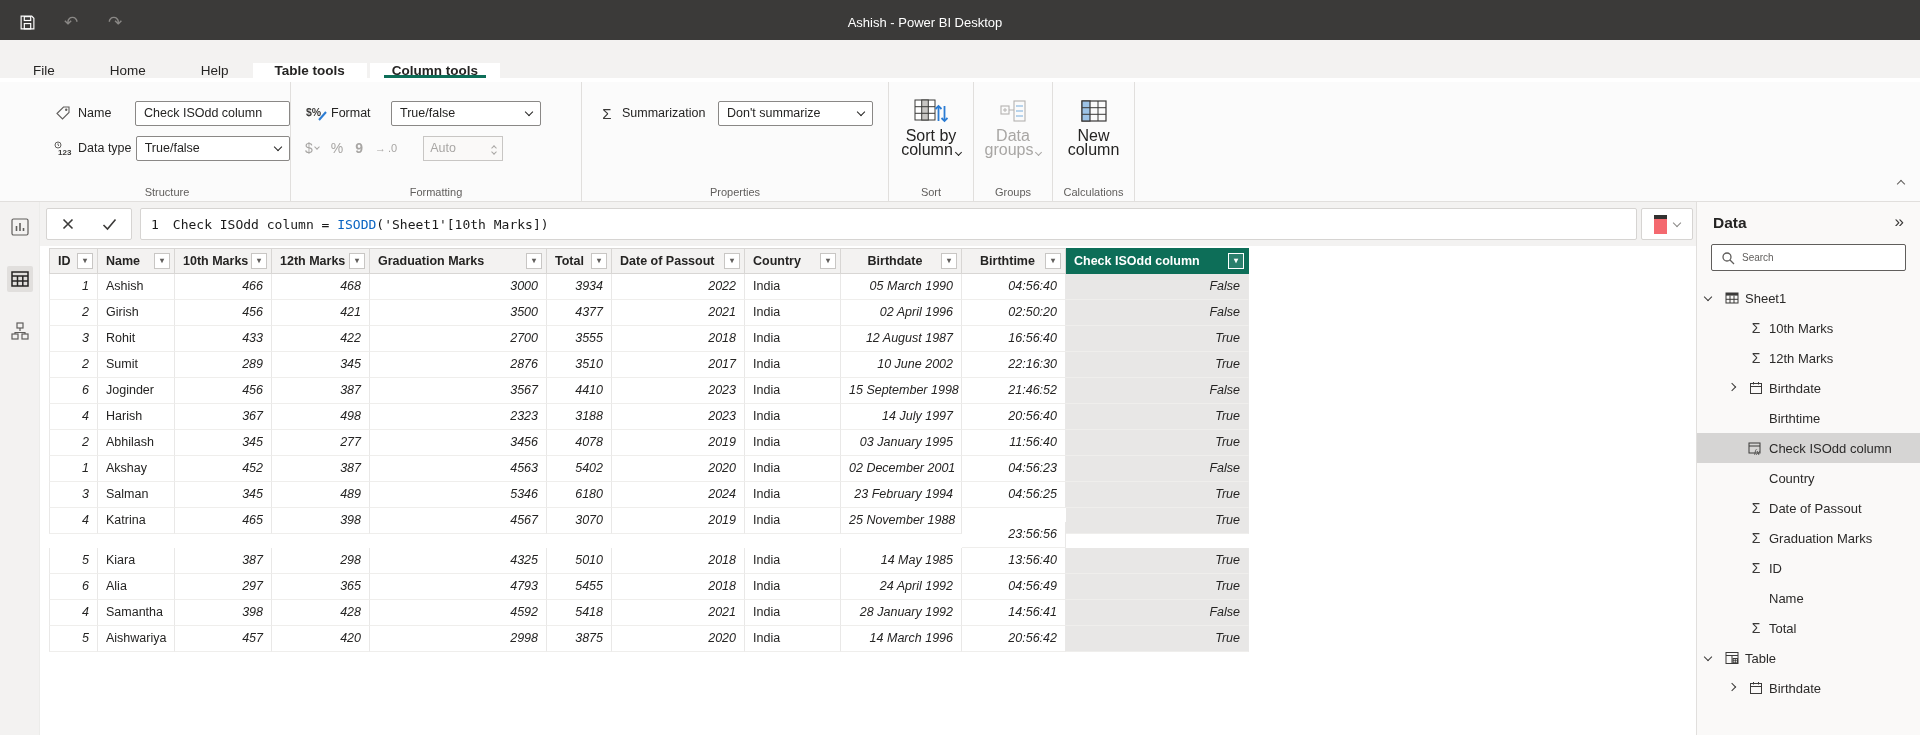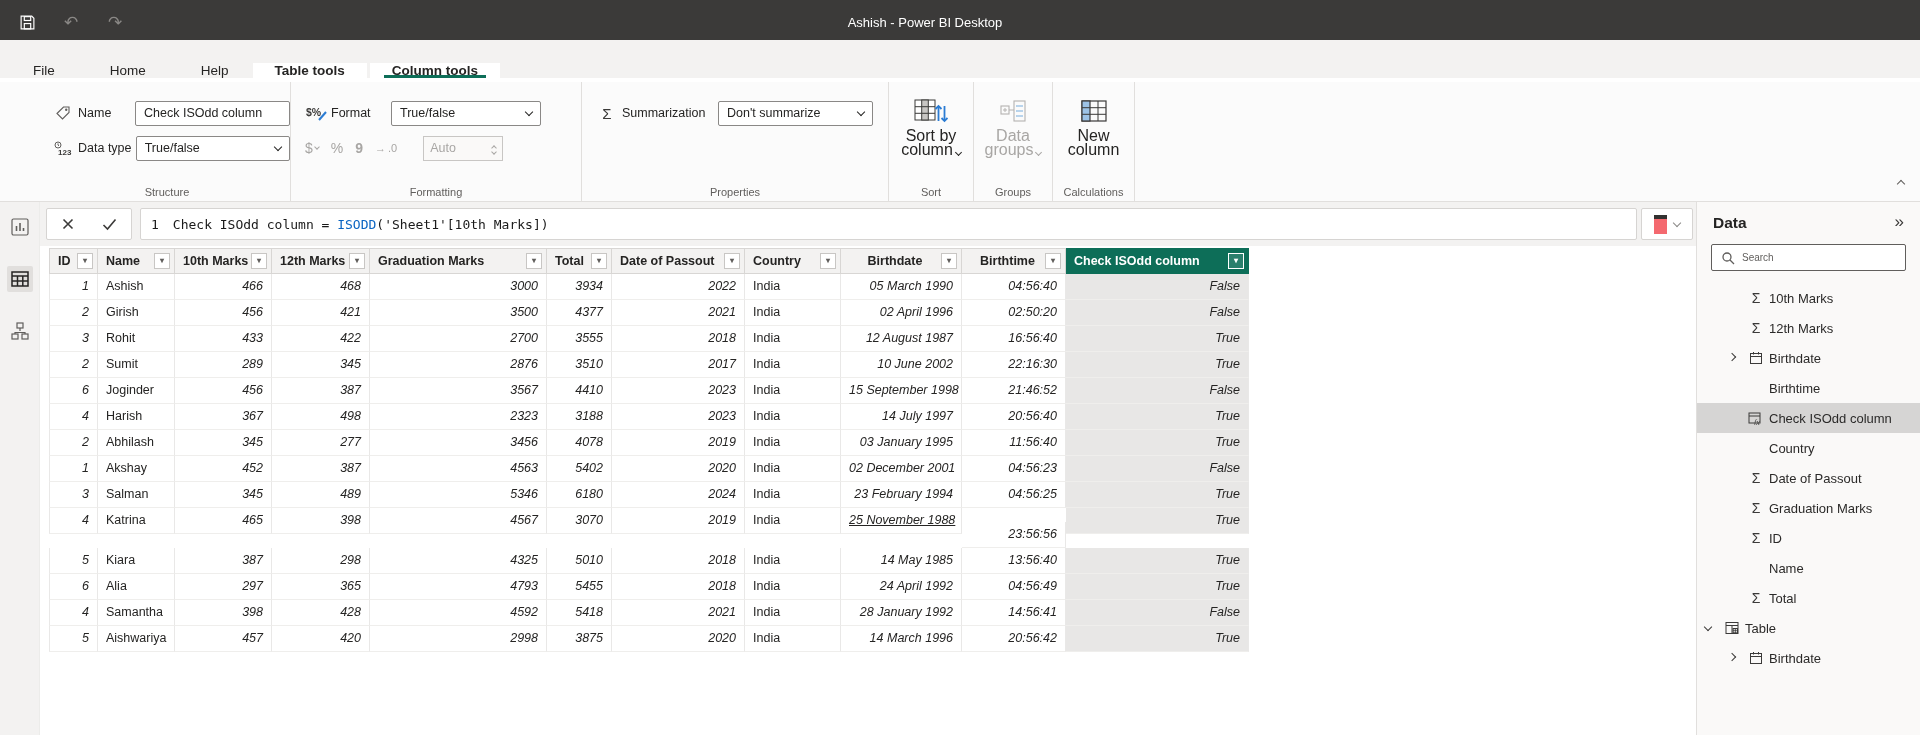--- a/index.html
+++ b/index.html
@@ -512,21 +512,21 @@
       </div>
       <div class="trow">
         <div class="tcell ar it" style="width: 49px;">4</div>
         <div class="tcell al" style="width: 77px;">Katrina</div>
         <div class="tcell ar it" style="width: 97px;">465</div>
         <div class="tcell ar it" style="width: 98px;">398</div>
         <div class="tcell ar it" style="width: 177px;">4567</div>
         <div class="tcell ar it" style="width: 65px;">3070</div>
         <div class="tcell ar it" style="width: 133px;">2019</div>
         <div class="tcell al" style="width: 96px;">India</div>
-        <div class="tcell ar it" style="width: 121px; text-decoration: underline;">25 November 1988</div>
+        <div class="tcell ar it" style="width: 121px;">25 November 1988</div>
         <div class="tcell ar it" style="width: 104px; margin-top: 14px;">23:56:56</div>
         <div class="tcell ar it selc" style="width: 183px;">True</div>
       </div>
       <div class="trow">
         <div class="tcell ar it" style="width: 49px;">5</div>
         <div class="tcell al" style="width: 77px;">Kiara</div>
         <div class="tcell ar it" style="width: 97px;">387</div>
         <div class="tcell ar it" style="width: 98px;">298</div>
         <div class="tcell ar it" style="width: 177px;">4325</div>
         <div class="tcell ar it" style="width: 65px;">5010</div>
@@ -583,20 +583,35 @@
       <span class="pcollapse">»</span>
     </div>
     <div class="psearch">
       <svg width="14" height="14" viewBox="0 0 14 14">
           <circle cx="6" cy="6" r="4" fill="none" stroke="#605e5c" stroke-width="1.3"></circle>
           <line x1="9" y1="9" x2="13" y2="13" stroke="#605e5c" stroke-width="1.3"></line>
         </svg>
       <input placeholder="Search" style="">
     </div>
     <div class="ptree">
+        <div class="prow root">
+          <span class="xslot">
+            <span class="chv"></span>
+          </span>
+          <span class="islot">
+            <svg width="14" height="14" viewBox="0 0 14 14">
+              <rect x="1" y="2" width="12" height="10" fill="none" stroke="#3b3a39"></rect>
+              <rect x="1" y="2" width="12" height="2.6" fill="#3b3a39"></rect>
+              <line x1="5" y1="4.6" x2="5" y2="12" stroke="#3b3a39"></line>
+              <line x1="9" y1="4.6" x2="9" y2="12" stroke="#3b3a39"></line>
+              <line x1="1" y1="8.3" x2="13" y2="8.3" stroke="#3b3a39"></line>
+            </svg>
+          </span>
+          <span class="plab">Sheet1</span>
+        </div>
         <div class="prow child">
           <span class="xslot"></span>
           <span class="islot">
             <span class="tsig">Σ</span>
           </span>
           <span class="plab">10th Marks</span>
         </div>
         <div class="prow child">
           <span class="xslot"></span>
           <span class="islot">

